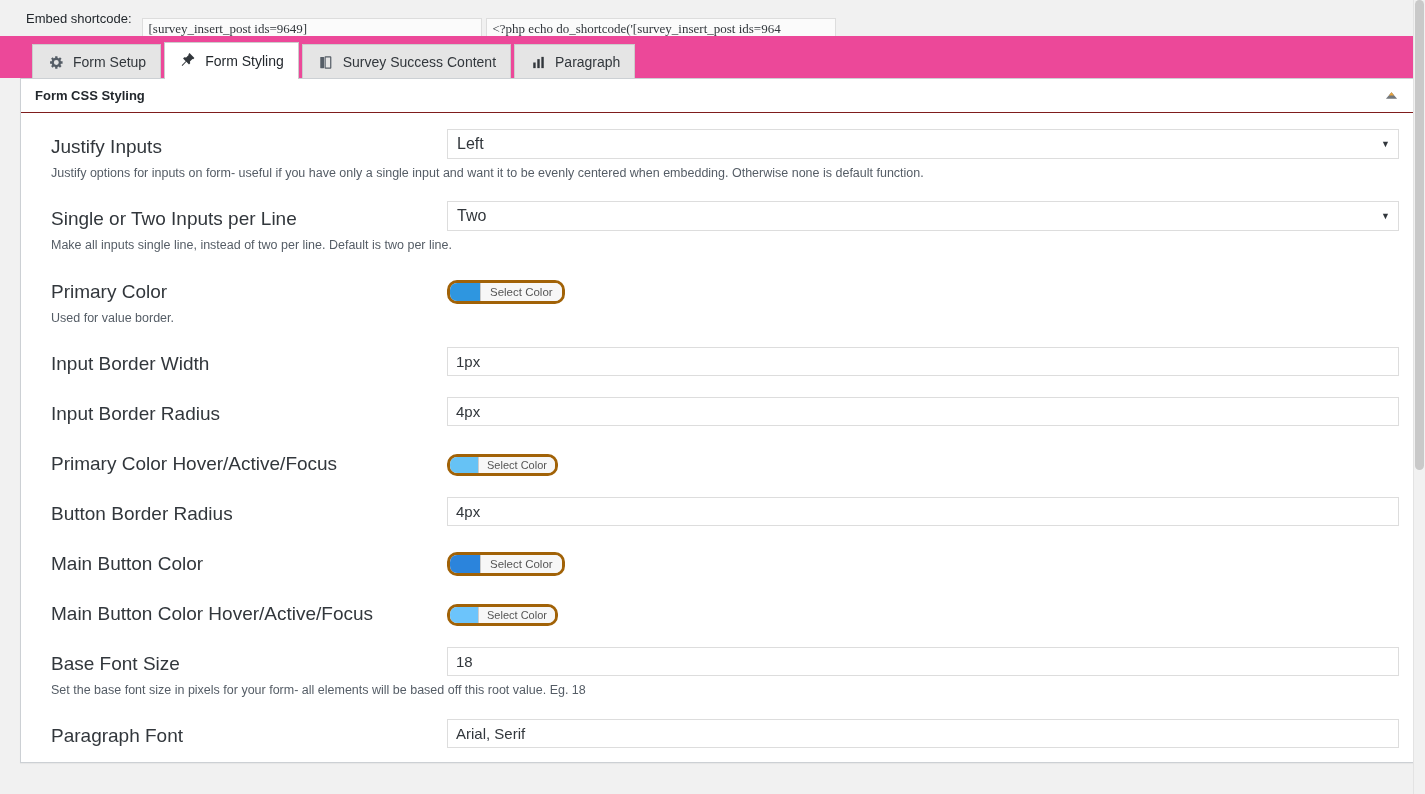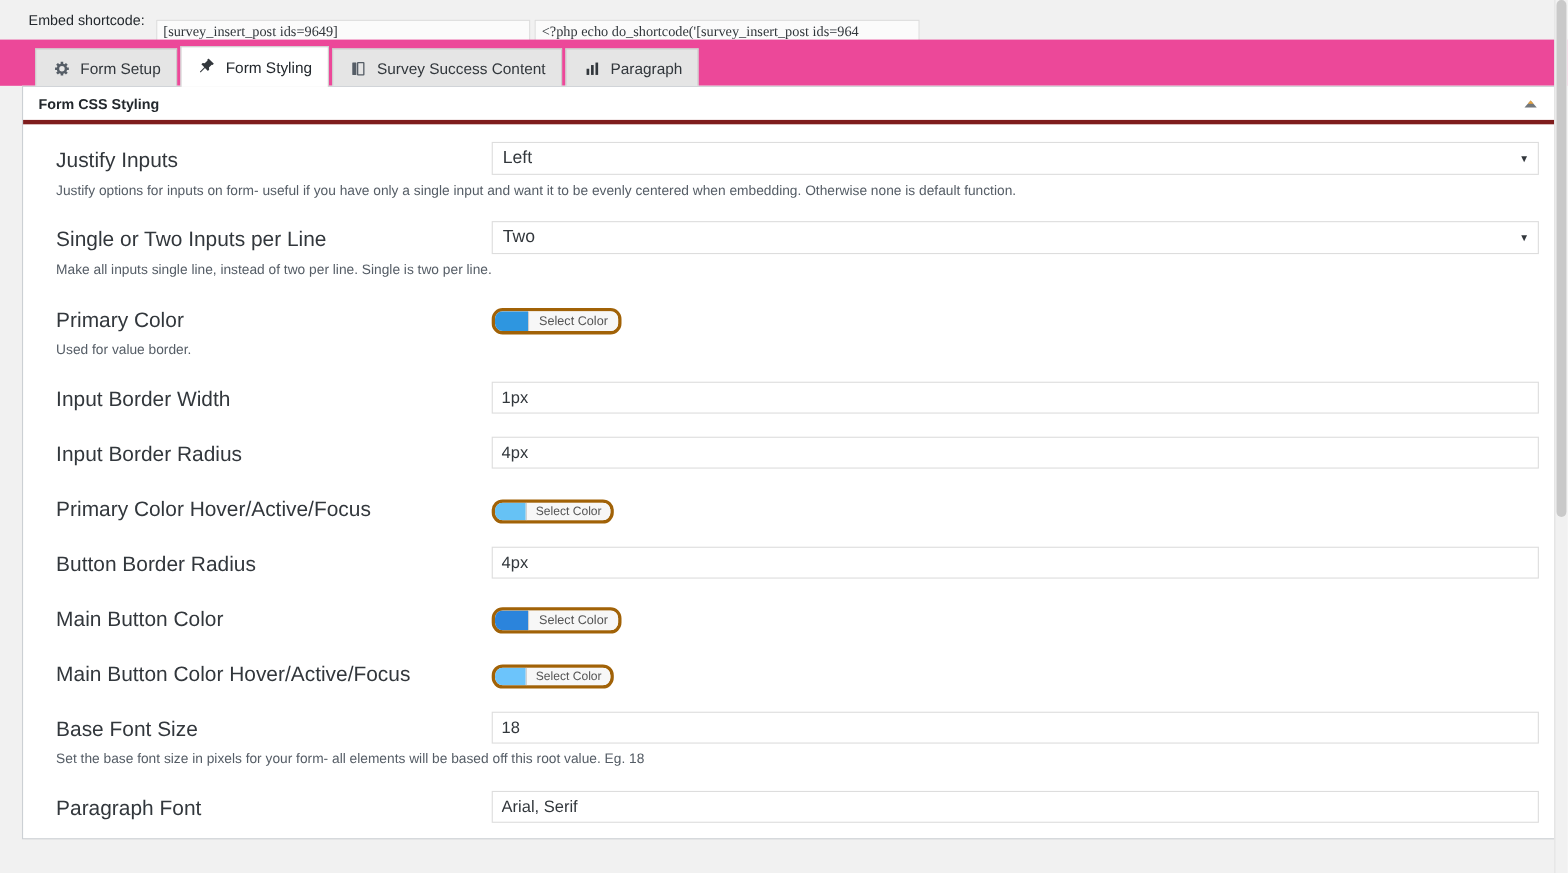--- a/index.html
+++ b/index.html
@@ -101,21 +101,21 @@
     box-sizing: border-box;
     width: 1394px;
     position: relative;
   }
   .panel-head {
     position: relative;
     height: 34px;
     display: flex;
     align-items: center;
     padding: 0 14px;
-    border-bottom: 4px solid #7f1d1d;
+    border-bottom: 1px solid #7f1d1d;
     box-sizing: border-box;
   }
   .panel-title {
     font-size: 13px;
     font-weight: bold;
     color: #23282d;
   }
   .toggle-caret {
     position: absolute;
     right: 12px;
@@ -343,21 +343,21 @@
 
       <div class="field-row">
         <div class="field-label">Single or Two Inputs per Line</div>
         <div class="field-control">
           <div class="select-wrap">
             <div class="select-box">Two</div>
             <span class="select-arrow">▼</span>
           </div>
         </div>
       </div>
-      <div class="desc">Make all inputs single line, instead of two per line. Single is two per line.</div>
+      <div class="desc">Make all inputs single line, instead of two per line. Default is two per line.</div>
 
       <div class="spacer-md"></div>
 
       <div class="field-row">
         <div class="field-label">Primary Color</div>
         <div class="field-control">
           <div class="colorpicker">
             <span class="swatch" style="background: rgb(46, 150, 224);"></span>
             <span class="cp-label">Select Color</span>
           </div>

